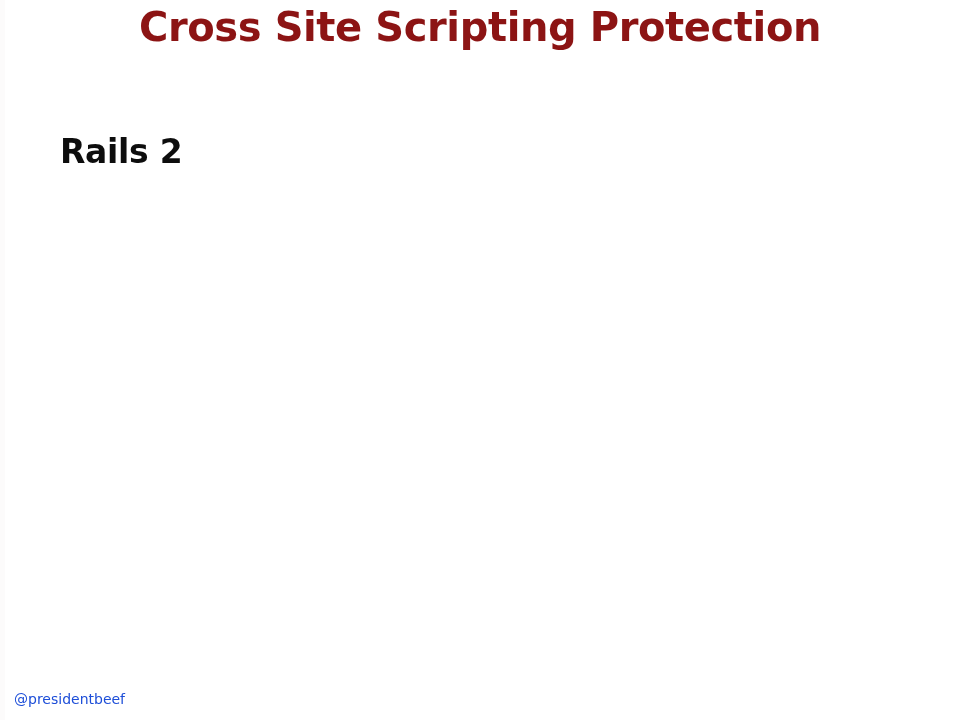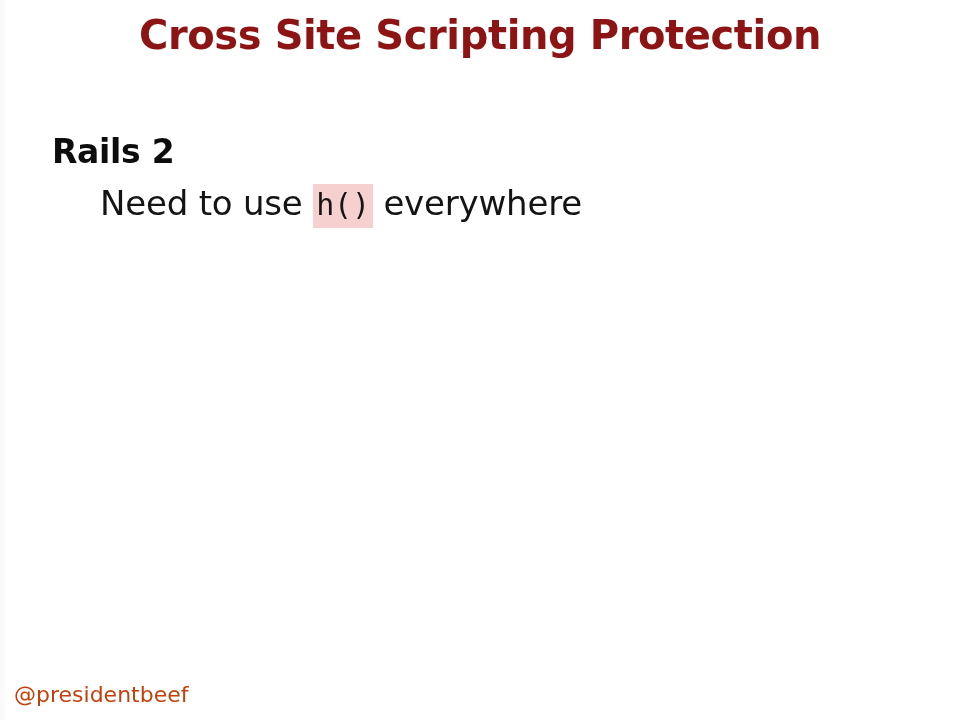--- a/index.html
+++ b/index.html
@@ -23,21 +23,21 @@
     position: absolute;
     left: 0;
     top: 0;
     width: 5px;
     height: 720px;
     background: #fcfbfb;
   }
   .slide-title {
     position: absolute;
     left: 0;
-    top: 12px;
+    top: 4px;
     width: 960px;
     text-align: center;
     color: #8C1414;
     font-family: "DejaVu Sans", sans-serif;
     font-weight: bold;
     font-size: 40px;
     letter-spacing: -0.4px;
     line-height: 1.15;
     white-space: nowrap;
   }
@@ -53,21 +53,21 @@
   .block:last-child {
     margin-bottom: 0;
   }
   .block-heading {
     color: #0d0d0d;
     font-family: "DejaVu Sans", sans-serif;
     font-weight: bold;
     font-size: 33px;
     line-height: 1.2;
     letter-spacing: -0.3px;
-    margin: 0 0 10px 0;
+    margin: 0 0 10px 8px;
     white-space: nowrap;
   }
   .block-body {
     color: #141414;
     font-family: "DejaVu Sans", sans-serif;
     font-weight: normal;
     font-size: 34px;
     line-height: 1.25;
     letter-spacing: -0.2px;
     margin: 0 0 0 48px;
@@ -77,43 +77,40 @@
     background: #F6CFCF;
     font-family: "DejaVu Sans Mono", monospace;
     font-size: 30px;
     padding: 3px 3px 6px 3px;
     color: #141414;
   }
   .watermark {
     position: absolute;
     left: 14px;
     bottom: 14px;
-    color: #c2410c;
+    color: #1d4ed8;
     font-family: "DejaVu Sans", sans-serif;
-    font-size: 22px;
+    font-size: 14px;
     line-height: 1;
     white-space: nowrap;
   }
 </style>
 </head>
 <body>
 
 <div class="slide">
 
   <div class="edge-strip"></div>
 
   <div class="slide-title">Cross Site Scripting Protection</div>
 
   <div class="content">
 
     <div class="block">
       <div class="block-heading">Rails 2</div>
-      <div class="block-body">
-        <span>Need to use </span><span class="code-highlight">h()</span><span> everywhere</span>
-      </div>
     </div>
 
     <div class="block">
     </div>
 
   </div>
 
   <div class="watermark">@presidentbeef</div>
 
 </div>

